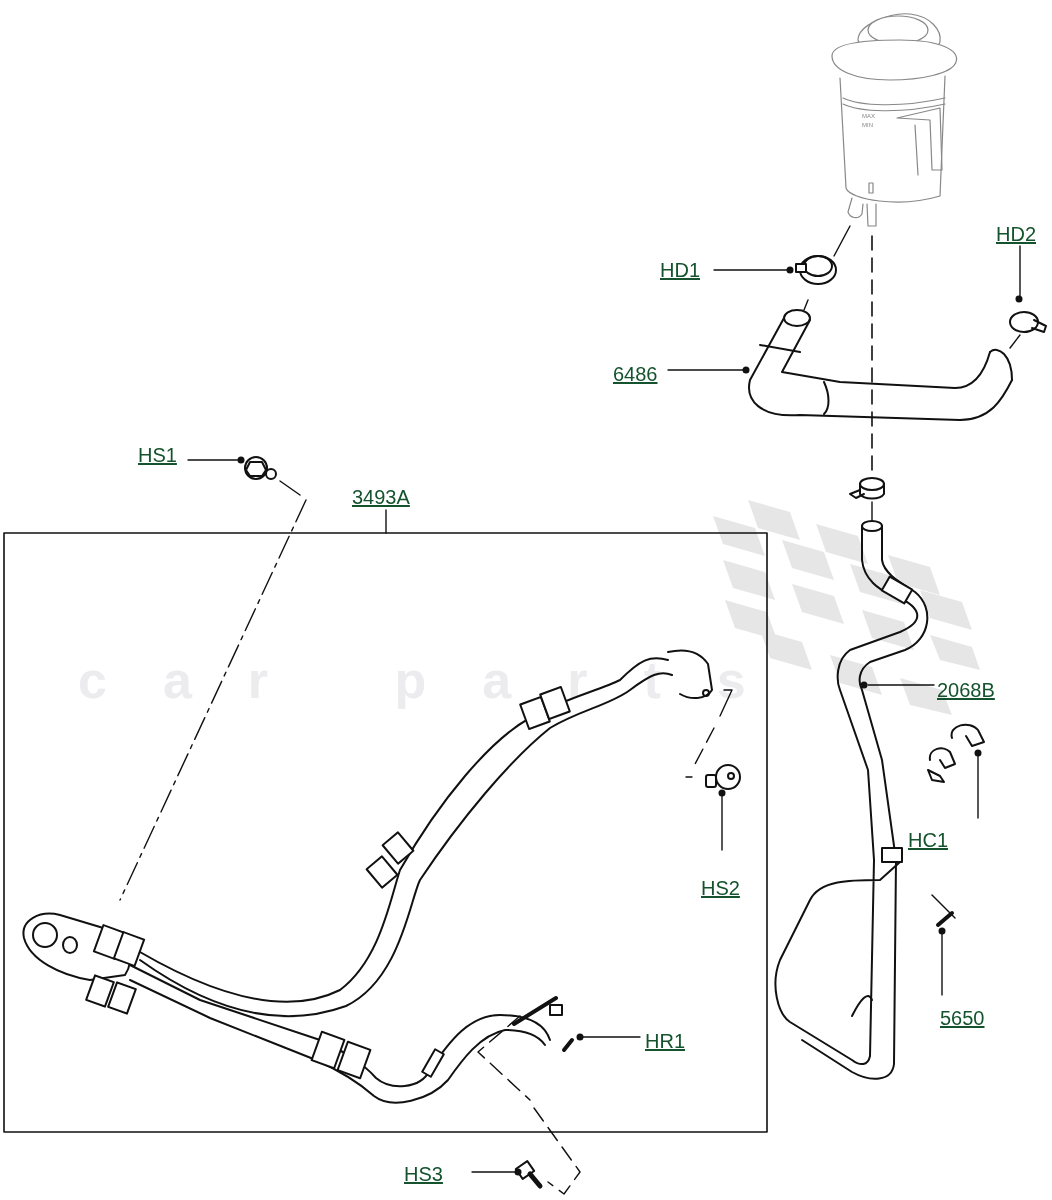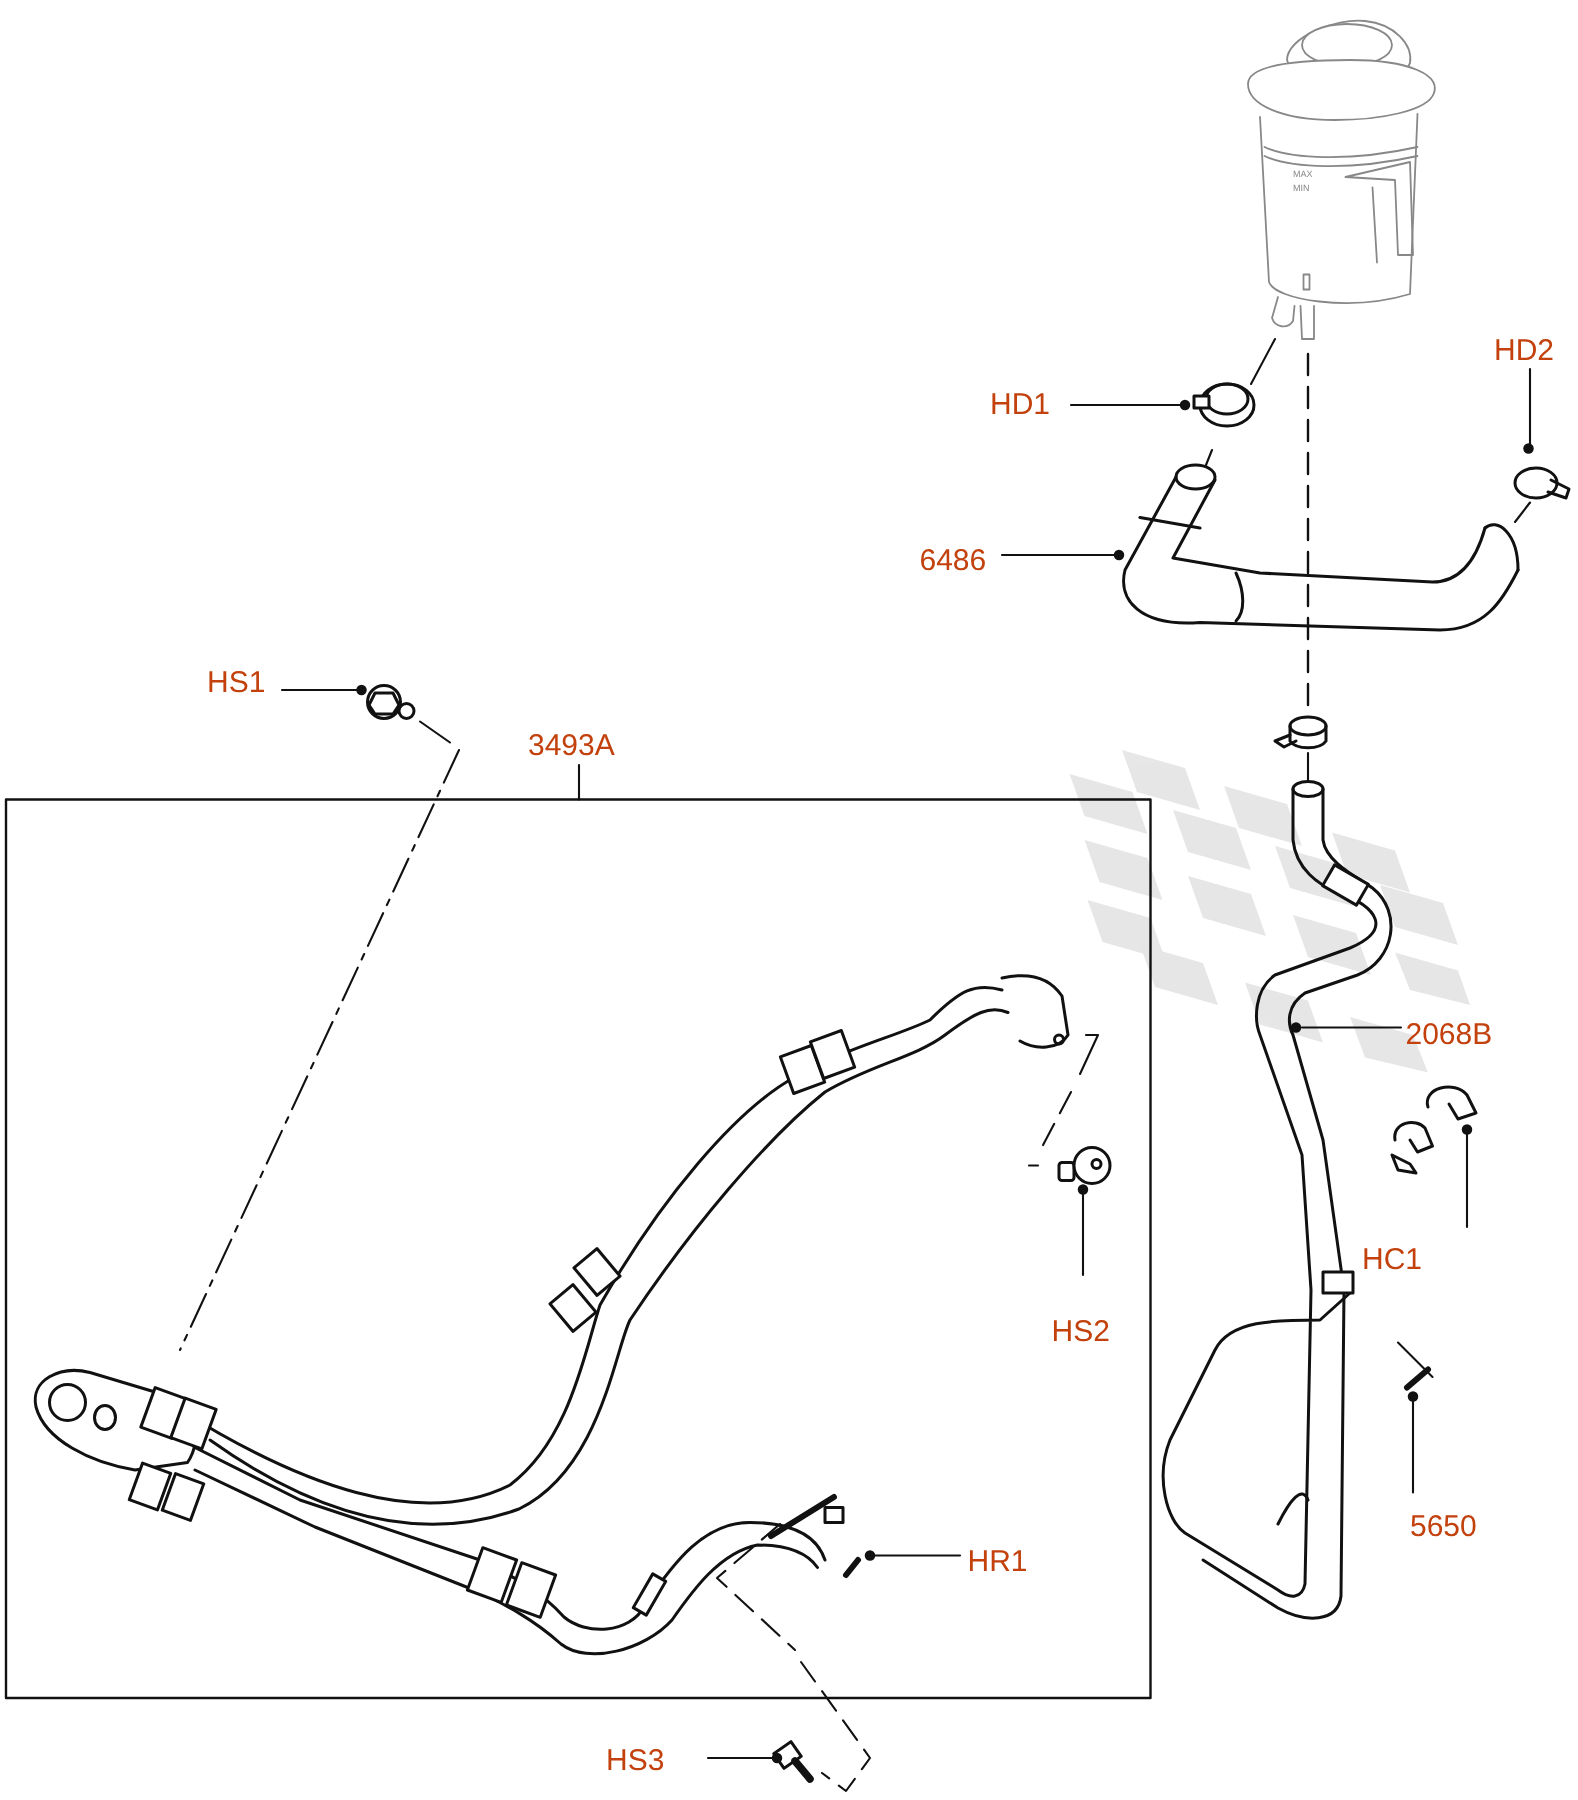--- a/index.html
+++ b/index.html
@@ -7,26 +7,27 @@
     position: relative;
     width: 1052px;
     height: 1200px;
     overflow: hidden;
     background: #ffffff;
     font-family: "Liberation Sans", sans-serif;
   }
   #art { position: absolute; left: 0; top: 0; }
   .callout {
     position: absolute;
-    color: #c2410c;
+    color: #14532d;
     font-family: "Liberation Sans", sans-serif;
     font-size: 20px;
     line-height: 20px;
     white-space: nowrap;
     cursor: pointer;
+    text-decoration: underline;
   }
   .wm-main {
     position: absolute;
     left: 78px; top: 500px;
     font-family: "Liberation Sans", sans-serif;
     font-weight: bold;
     font-size: 150px;
     letter-spacing: -3px;
     color: #f9d6d6;
     line-height: 150px;
@@ -62,20 +63,21 @@
       <polygon points="792,584 834,596 844,624 802,612"></polygon>
       <polygon points="862,610 904,622 914,650 872,638"></polygon>
       <polygon points="930,635 972,647 980,670 940,660"></polygon>
       <polygon points="725,600 767,612 777,640 735,628"></polygon>
       <polygon points="760,630 802,642 812,670 770,658"></polygon>
       <polygon points="830,655 872,667 882,695 840,683"></polygon>
       <polygon points="900,678 942,690 952,715 910,705"></polygon>
     </g>
   </svg>
 
+  <div class="wm-sub">car parts</div>
 
   <svg id="art" width="1052" height="1200" viewBox="0 0 1052 1200" fill="none" stroke="#111" stroke-width="2" stroke-linecap="round" stroke-linejoin="round">
 
     <rect x="4" y="533" width="763" height="599" stroke-width="1.6"></rect>
     <line x1="386" y1="510" x2="386" y2="533" stroke-width="1.4"></line>
 
     <g stroke="#888" stroke-width="1.2">
       <path d="M858,40 C858,25 890,12 910,14 C930,16 942,30 940,42 L936,50 L862,50 Z" fill="#fff"></path>
       <ellipse cx="898" cy="30" rx="30" ry="14" fill="#fff"></ellipse>
       <path d="M832,56 C832,44 860,40 900,40 C940,40 960,50 956,62 C952,74 920,80 890,80 C855,80 832,70 832,56 Z" fill="#fff"></path>

